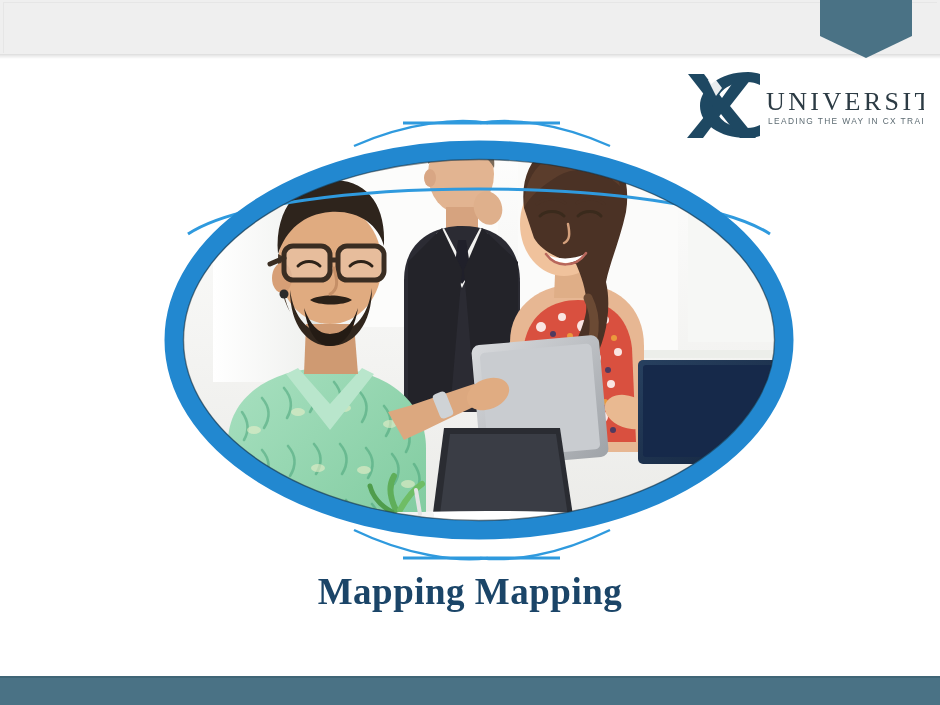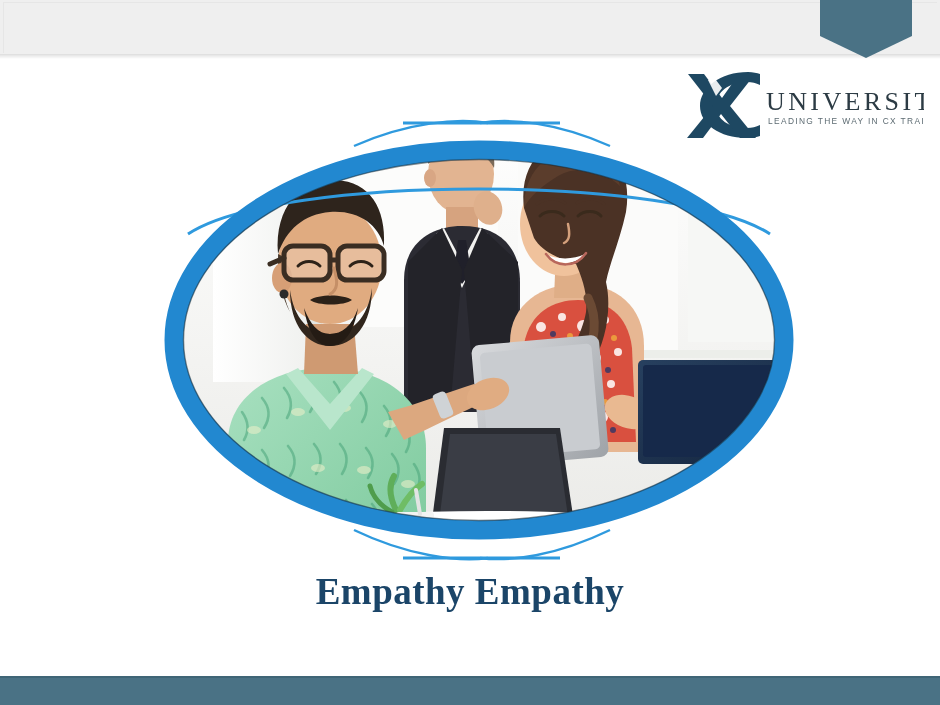--- a/index.html
+++ b/index.html
@@ -438,18 +438,18 @@
 
       <line x1="245" y1="446" x2="402" y2="446" stroke="#2f9ade" stroke-width="3"></line>
       <path d="M196 418 C250 444 300 450 330 446" stroke="#2f9ade" stroke-width="2.4" fill="none"></path>
       <path d="M452 418 C398 444 352 450 322 446" stroke="#2f9ade" stroke-width="2.4" fill="none"></path>
 
       <ellipse cx="321" cy="228" rx="305" ry="190" fill="none" stroke="#2288d0" stroke-width="19"></ellipse>
       <ellipse cx="321" cy="228" rx="295.5" ry="180.5" fill="none" stroke="#1a2a33" stroke-width="1.4" opacity="0.55"></ellipse>
     </svg>
   </div>
 
-  <div class="title">Empathy Empathy</div>
+  <div class="title">Mapping Mapping</div>
 
   <div class="bottom-bar"></div>
   <div class="bottom-bar-top-line"></div>
 
 </div>
 
 </body></html>

